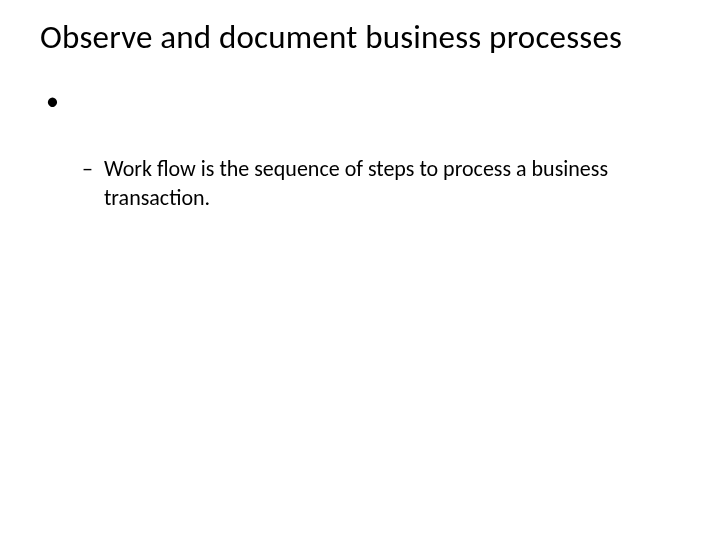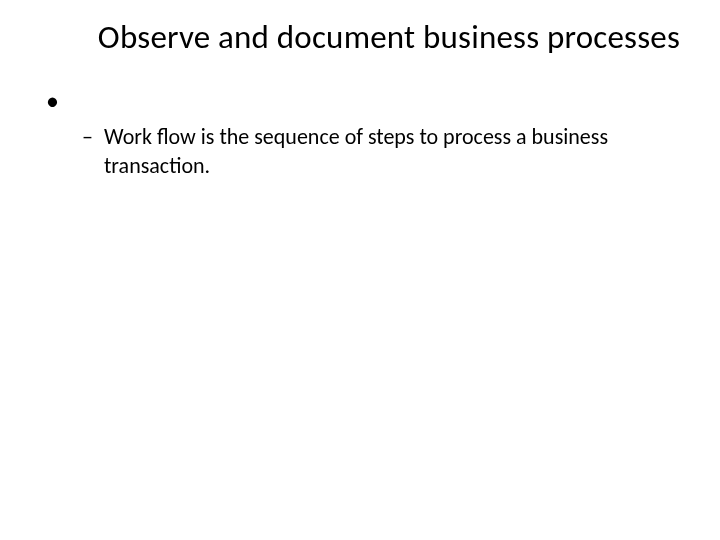--- a/index.html
+++ b/index.html
@@ -10,21 +10,21 @@
     body {
       width: 720px;
       height: 540px;
       background: #ffffff;
       font-family: Calibri, "Segoe UI", Arial, sans-serif;
       color: #000000;
       padding: 18px 40px 40px 40px;
       overflow: hidden;
     }
     .title {
-      text-align: right;
+      text-align: left;
       font-size: 33px;
       font-weight: 400;
       line-height: 1.18;
       margin-bottom: 28px;
       letter-spacing: 0.2px;
     }
     .content {
       padding-left: 0;
     }
     .bullet-l1 {
@@ -45,20 +45,21 @@
       font-size: 22px;
       line-height: 1.28;
       padding-left: 42px;
     }
     .bullet-l2 .dash {
       width: 22px;
       flex-shrink: 0;
     }
     .bullet-l2 .text {
       max-width: 540px;
+      margin-top: 32px;
     }
   </style>
 </head>
 <body>
 
 <h1 class="title">Observe and document business processes</h1>
 
 <div class="content">
   <div class="bullet-l1">
     <span class="dot">•</span>

